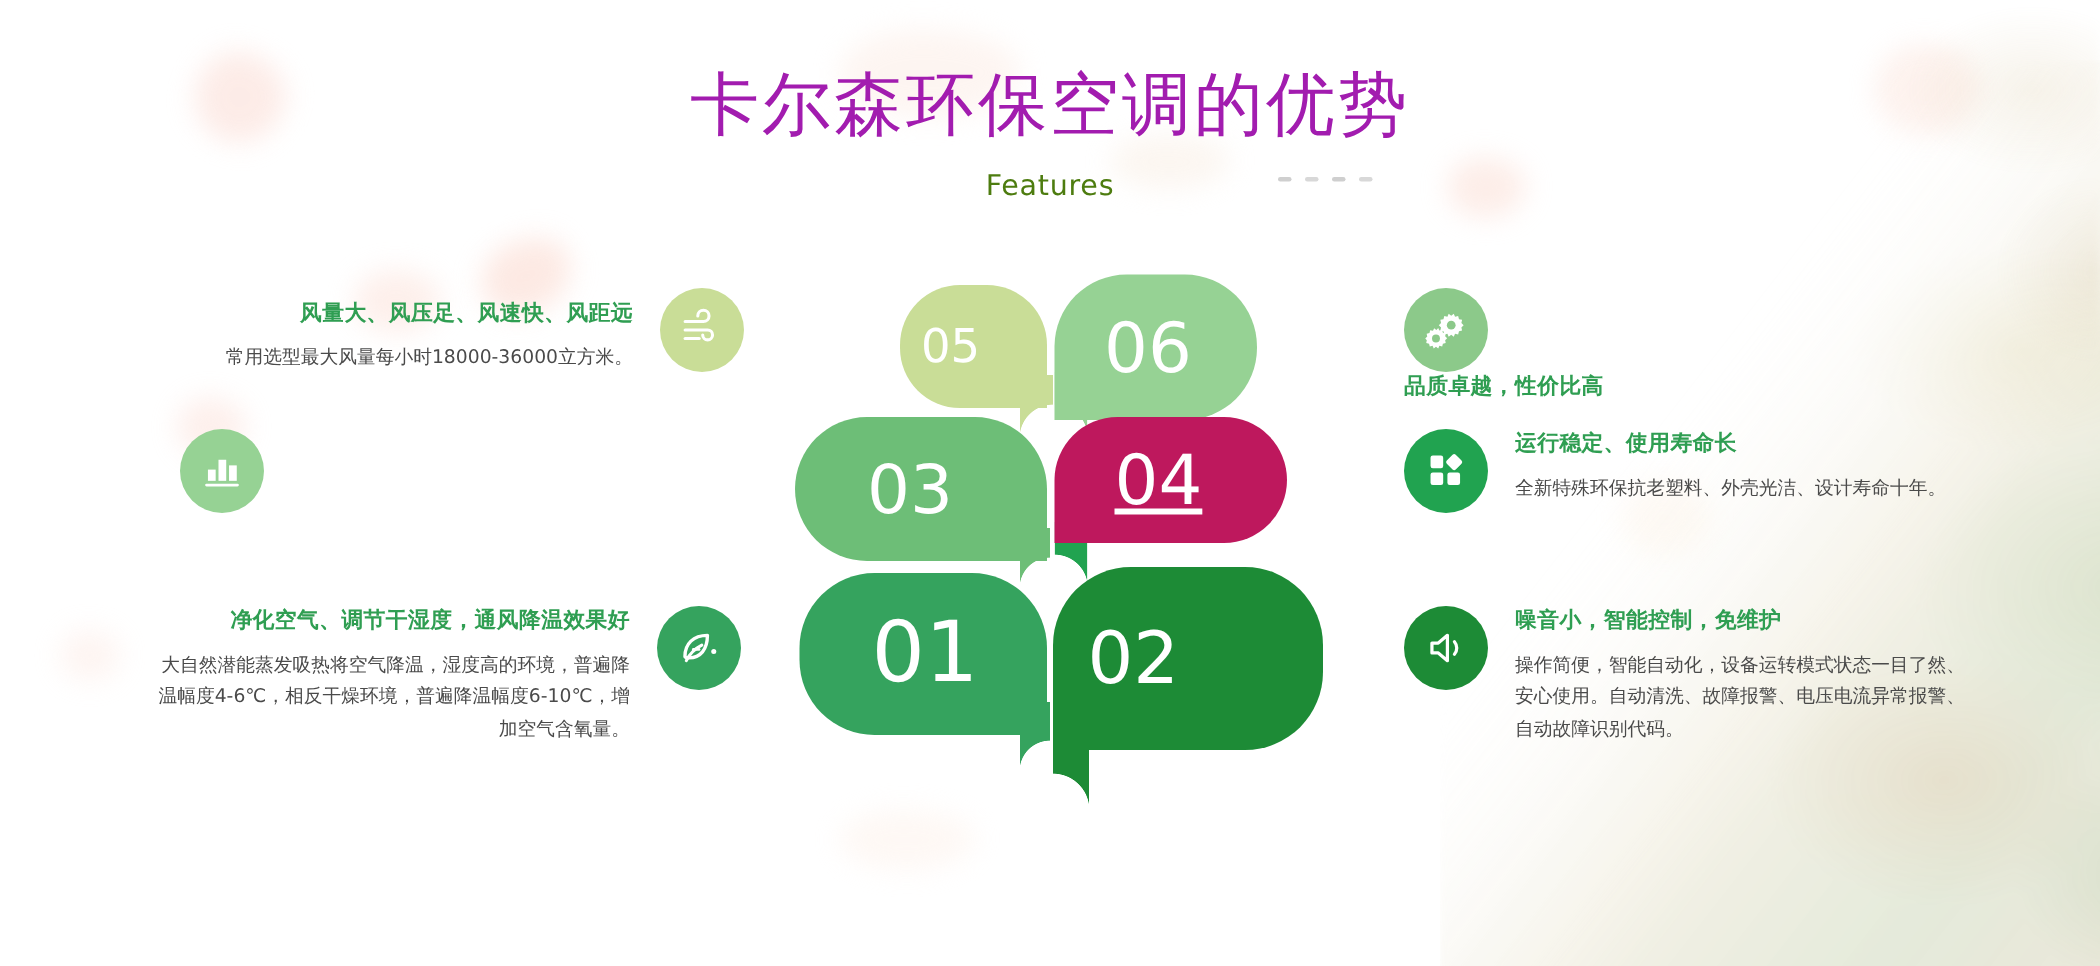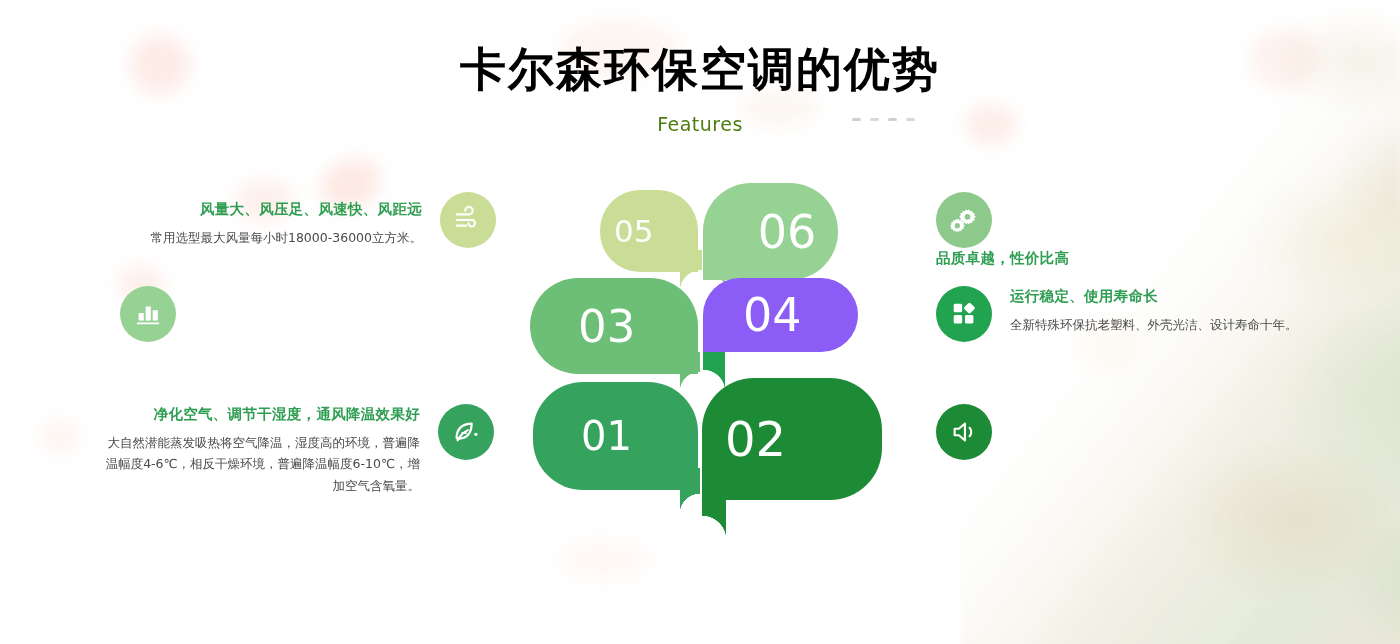--- a/index.html
+++ b/index.html
@@ -65,22 +65,22 @@
     display: flex; gap: 9px; align-items: center;
   }
   .dots i { display:block; width:9px; height:3px; background:#cfcfcf; border-radius:2px; }
   .dots i.r { background:#d8d8d8; }
 
   
   .header { position: absolute; left: 0; top: 0; width: 1400px; text-align: center; }
   .title {
     margin-top: 42px;
     font-size: 46px;
-    font-weight: 700;
-    color: #000000;
+    font-weight: 400;
+    color: #a21caf;
     letter-spacing: 2px;
     line-height: 1.2;
   }
   .subtitle {
     margin-top: 16px;
     font-size: 19px;
     color: #4d7c0f;
     font-weight: 400;
     letter-spacing: .5px;
   }
@@ -107,42 +107,42 @@
     border-radius: 40px 40px 0 40px;
     padding-left: 14px;
     font-size: 31px;
   }
   #leaf06 {
     left: 703px; top: 183px; width: 135px; height: 97px;
     background: #96d294;
     border-radius: 48px 48px 48px 0;
     padding-left: 33px;
     font-size: 46px;
-    justify-content: center;
   }
   #leaf03 {
     left: 530px; top: 278px; width: 168px; height: 96px;
     background: #6dbe77;
     border-radius: 48px 48px 0 48px;
     padding-left: 48px;
     font-size: 45px;
   }
   #leaf04 {
-    left: 703px; top: 278px; width: 155px; height: 74px;
-    background: #8b5cf6;
+    left: 703px; top: 278px; width: 155px; height: 84px;
+    background: #be185d;
     border-radius: 46px 46px 46px 0;
     padding-left: 40px;
     font-size: 46px;
+    text-decoration: underline;
   }
   #leaf01 {
     left: 533px; top: 382px; width: 165px; height: 108px;
     background: #35a35e;
     border-radius: 50px 50px 0 50px;
     padding-left: 48px;
-    font-size: 40px;
+    font-size: 56px;
   }
   #leaf02 {
     left: 702px; top: 378px; width: 180px; height: 122px;
     background: #1d8b36;
     border-radius: 52px 52px 52px 0;
     padding-left: 23px;
     font-size: 48px;
   }
   
   .tail { position: absolute; }
@@ -334,15 +334,19 @@
     </div>
   </div>
 
   <div class="feature right" id="f02">
     <div class="ficon" style="background:#1d8b36">
       <svg width="30" height="30" viewBox="0 0 32 32">
         <path d="M6 12.5h4.5L17 7v18l-6.5-5.5H6z" fill="none" stroke="#ffffff" stroke-width="2.3" stroke-linejoin="round"></path>
         <path d="M22 11.5c2.2 2.6 2.2 6.4 0 9" fill="none" stroke="#ffffff" stroke-width="2.3" stroke-linecap="round"></path>
       </svg>
     </div>
+    <div class="txt">
+      <div class="fhead">噪音小，智能控制，免维护</div>
+      <div class="fbody">操作简便，智能自动化，设备运转模式状态一目了然、安心使用。自动清洗、故障报警、电压电流异常报警、自动故障识别代码。</div>
+    </div>
   </div>
 
 </div>
 
 </body></html>

